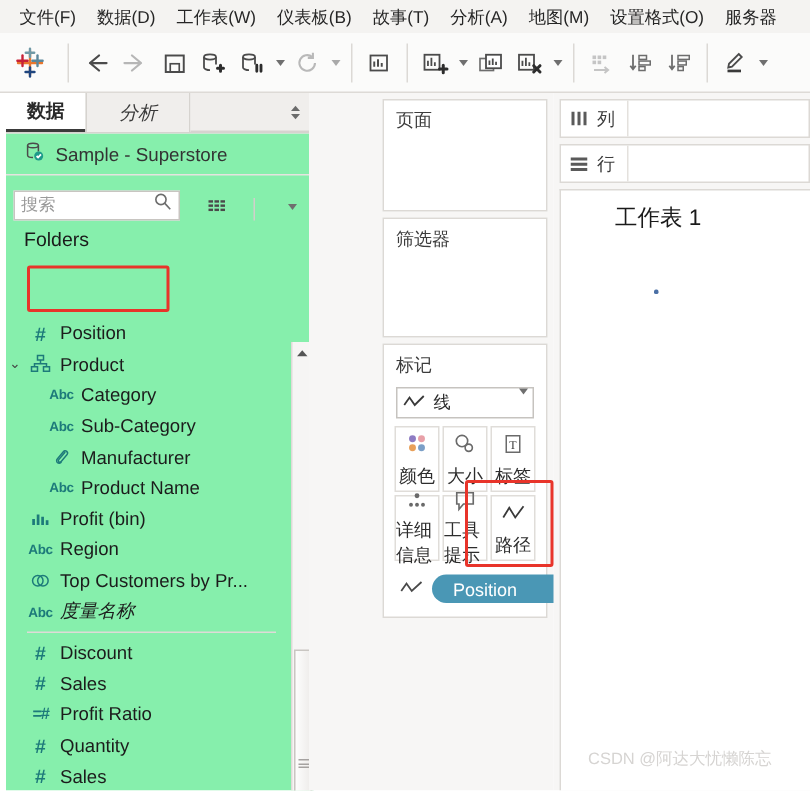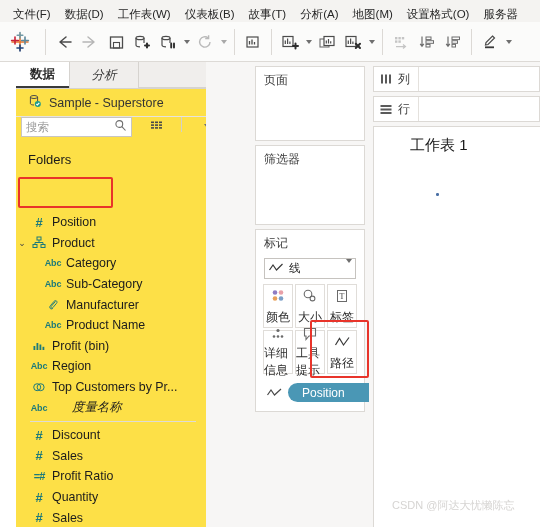--- a/index.html
+++ b/index.html
@@ -9,21 +9,21 @@
     background: #ffffff;
     font-family: "Liberation Sans", "DejaVu Sans", sans-serif;
     color: #333;
   }
   #app { position: relative; width: 540px; height: 527px; }
 
   
   .menubar {
     position: absolute; left: 0; top: 0; width: 540px; height: 28px;
     background: #f4f3f1;
-    border-bottom: 1px solid #15803d;
+    border-bottom: 5px solid #15803d;
     display: flex; align-items: center;
     padding-left: 6px;
     font-size: 11.5px;
     white-space: nowrap;
     overflow: hidden;
   }
   .menu-item {
     padding: 2px 7px 2px 7px;
     color: #262626;
     line-height: 14px;
@@ -51,22 +51,22 @@
   .caret-dn {
     width: 0; height: 0;
     border-left: 3.5px solid transparent;
     border-right: 3.5px solid transparent;
     border-top: 4px solid #6f6f6f;
   }
   .caret-dn.light { border-top-color: #a9a9a9; }
 
   
   .left-pane {
-    position: absolute; left: 16px; top: 62px; width: 205px; height: 465px;
-    background: #fde047;
+    position: absolute; left: 4px; top: 62px; width: 205px; height: 465px;
+    background: #86efac;
     border-right: 1px solid #d6d3cf;
   }
   .pane-tabs {
     height: 27px; display: flex; align-items: stretch;
     border-bottom: 1px solid #d6d3cf;
     background: #fff;
   }
   .pane-tab {
     display: flex; align-items: center; justify-content: center;
     font-size: 12.5px; color: #2a2a2a;
@@ -93,21 +93,21 @@
   }
 
   .datasource-row {
     height: 28px; display: flex; align-items: center;
     padding-left: 12px; gap: 7px;
     font-size: 12.5px;
     border-bottom: 1px solid #e6e3e0;
   }
 
   .search-row {
-    height: 30px; display: flex; align-items: flex-start;
+    height: 30px; display: flex; align-items: flex-end;
     padding: 0 5px; gap: 16px;
   }
   .search-box {
     flex: 1; height: 20px;
     border: 1px solid #c8c5c1; background: #fff;
     display: flex; align-items: center;
     padding: 0 4px;
     position: relative;
   }
   .search-box input {
@@ -132,21 +132,21 @@
   }
   .field-row {
     height: 20.6px; display: flex; align-items: center;
     font-size: 12.4px; color: #1c1c1c;
     white-space: nowrap;
   }
   .fi { width: 22px; flex: none; display: flex; align-items: center; justify-content: center; }
   .field-row .indent0 { padding-left: 12px; }
   .field-row .indent1 { padding-left: 26px; }
   .field-name { padding-left: 2px; }
-  .field-name.italic { font-style: italic; margin-left: 20px; }
+  .field-name.italic { font-style: italic; }
   .chev {
     width: 12px; flex: none; display: flex; align-items: center;
     justify-content: center; color: #444; font-size: 9px;
   }
   .list-divider { height: 1px; background: #dedbd7; margin: 3px 10px 3px 14px; }
   .ic-abc { font-size: 9px; color: #1d7a7a; font-weight: bold; letter-spacing: -0.2px; }
   .ic-hash { font-size: 13px; color: #1d7a7a; font-weight: bold; }
   .ic-eqhash { font-size: 11px; color: #1d7a7a; font-weight: bold; letter-spacing: -1px; }
   .ic-clip { font-size: 11px; color: #1d7a7a; }
 

